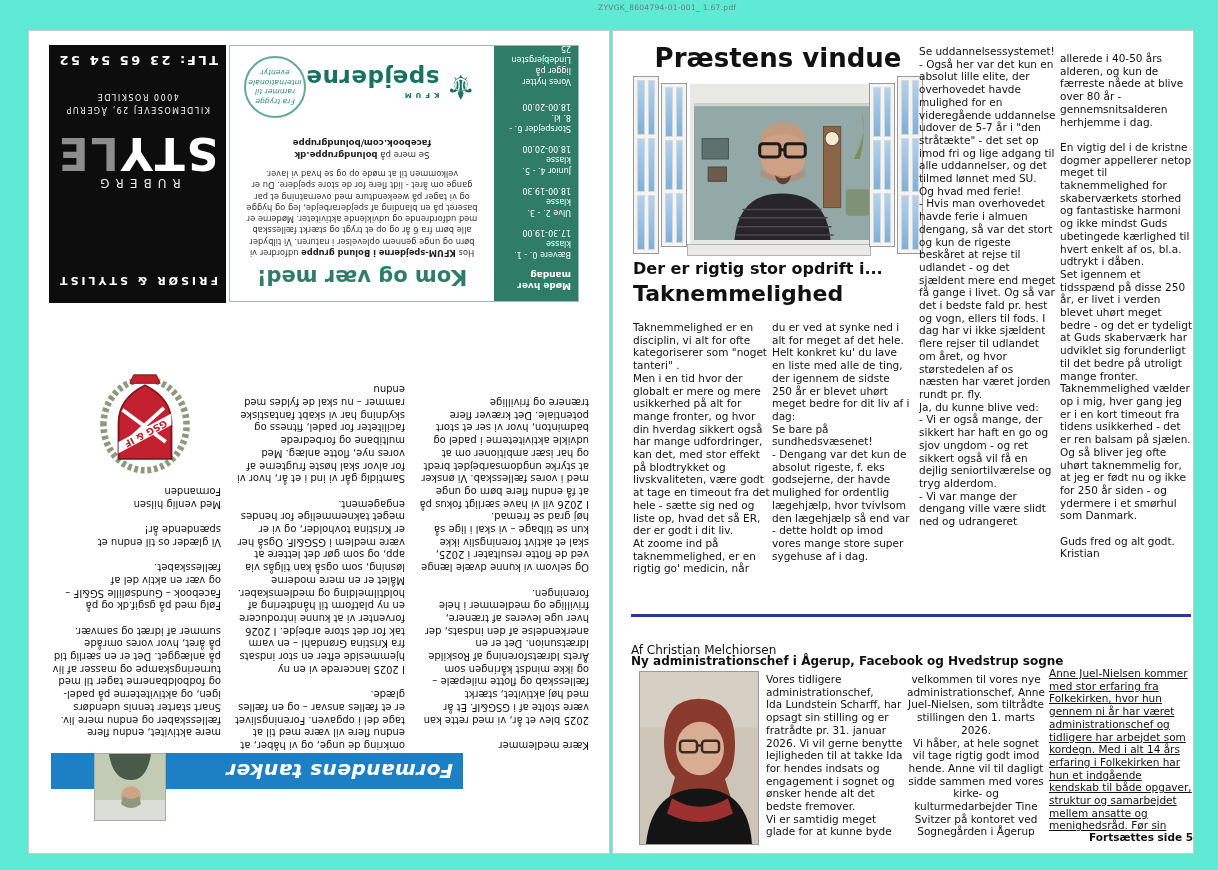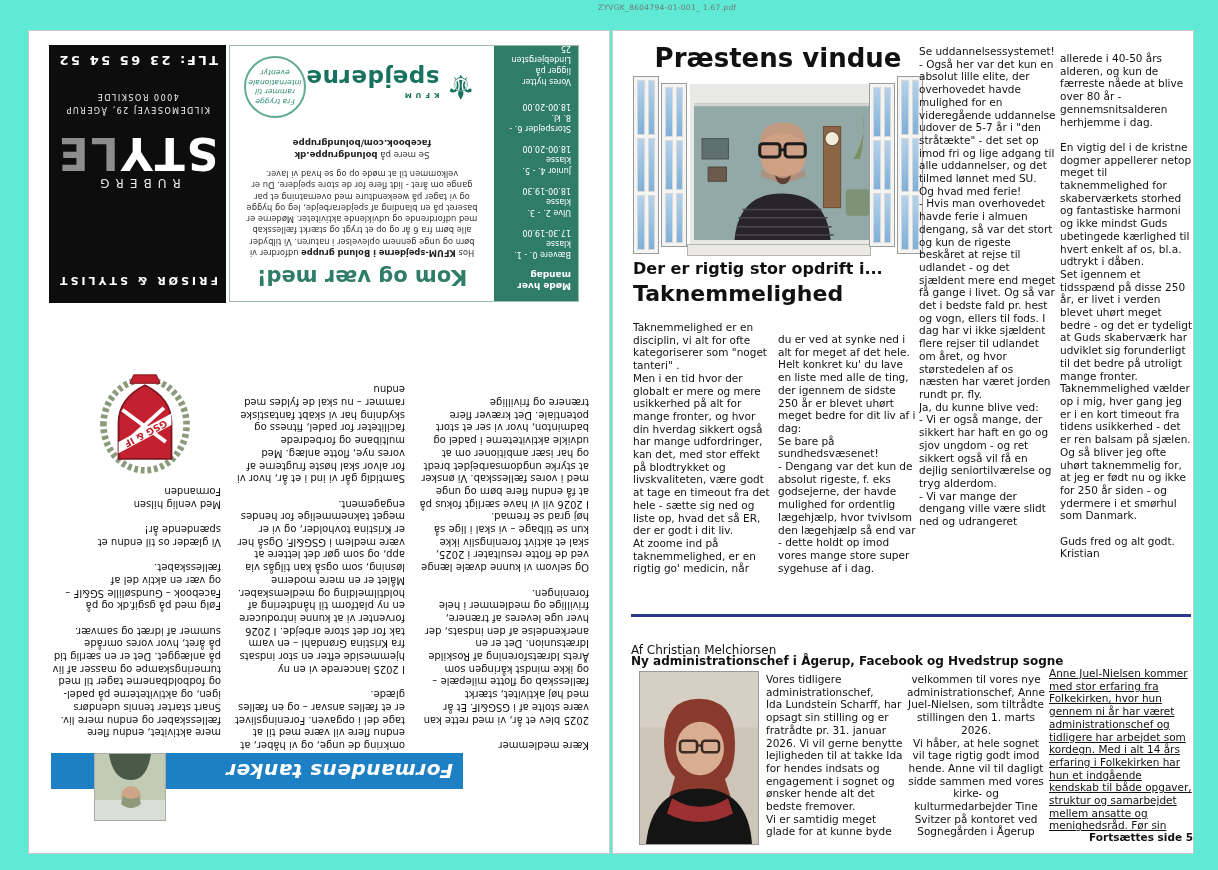--- a/index.html
+++ b/index.html
@@ -63,21 +63,21 @@
              gap:3px;padding:3px;}
   .win-panel.inner{height:164px;margin-top:7px;}
   .pane{background:linear-gradient(#b4d2ec,#7fb0d8);border:1px solid #d8d8d8;}
   .win-photo{position:absolute;left:57px;top:8px;width:176px;height:152px;border:4px solid #e8e8e6;
              box-sizing:content-box;background:#93a9a7;}
   .win-sill{position:absolute;left:54px;top:168px;width:182px;height:10px;background:#eceae6;border:1px solid #b5b5b0;}
   .pv-sub1{left:20px;top:228px;font-size:16px;font-weight:bold;}
   .pv-sub2{left:20px;top:250px;font-size:22px;font-weight:bold;}
   .rcol{overflow:hidden;font-size:10.5px;line-height:12.7px;white-space:pre-line;}
   .colA{left:20px;top:290px;width:141px;height:290px;}
-  .colB{left:165px;top:290px;width:140px;height:290px;margin-top:12px;}
+  .colB{left:159px;top:290px;width:140px;height:290px;}
   .colC{left:306px;top:14px;width:137px;height:566px;}
   .colD{left:447px;top:14px;width:133px;height:566px;margin-top:7px;}
 
   .nfk-rule{left:18px;top:583px;width:560px;height:3px;background:#2a3990;}
   .nfk-title{left:18px;top:588px;font-size:22px;font-weight:bold;}
   .nfk-byline{left:18px;top:612px;font-size:12px;}
   .nfk-subhead{left:18px;top:623px;font-size:12px;font-weight:bold;}
   .nfk-photo{left:26px;top:640px;width:118px;height:172px;border:1px solid #999;overflow:hidden;}
   .kcol{overflow:hidden;font-size:10.5px;line-height:12.7px;white-space:pre-line;}
   .kcol1{left:153px;top:642px;width:138px;height:172px;}

